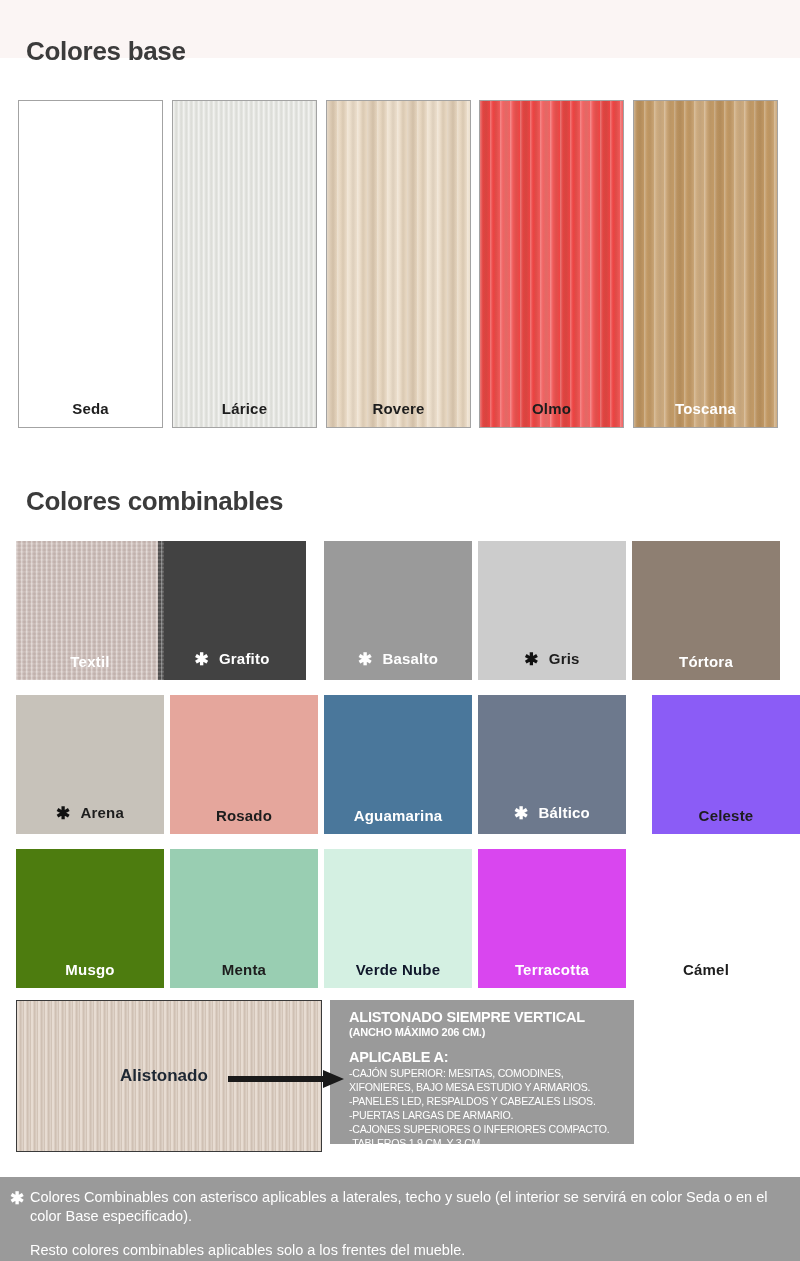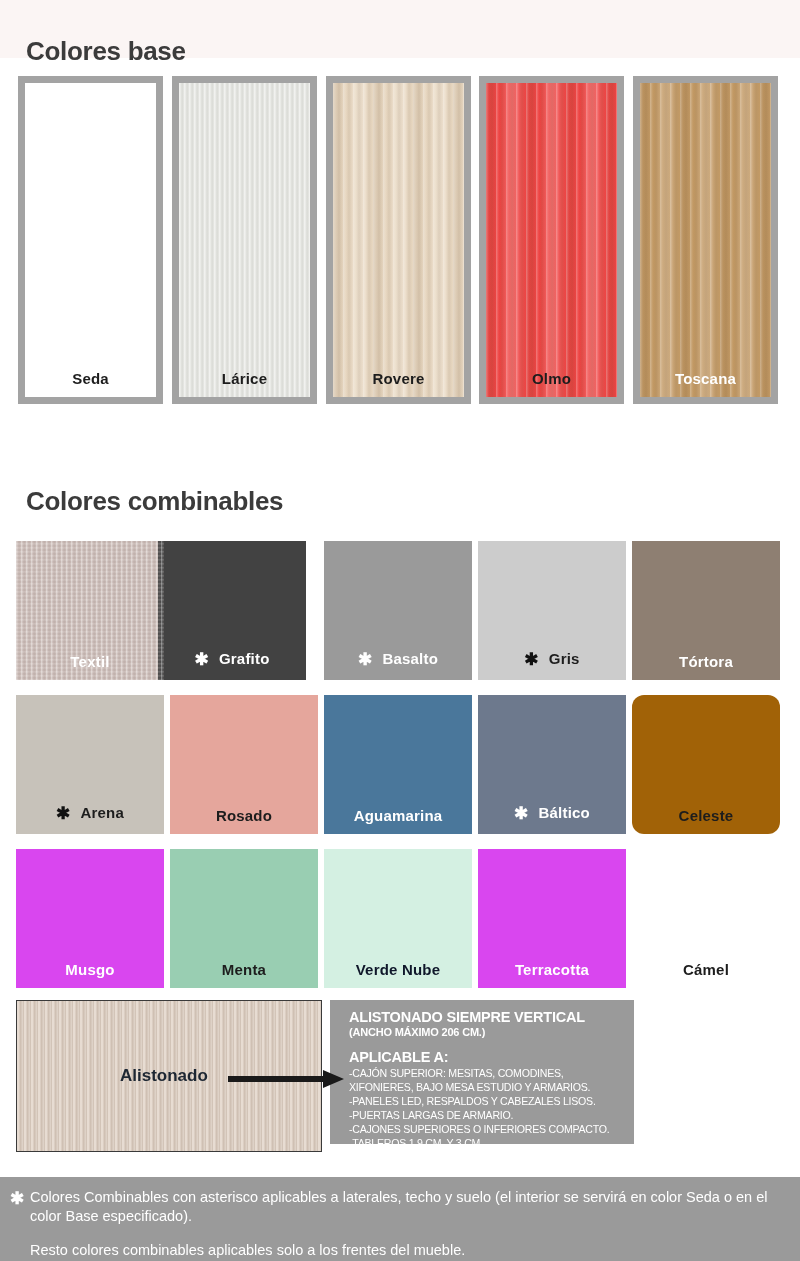--- a/index.html
+++ b/index.html
@@ -53,24 +53,24 @@
     z-index: 3;
   }
   .swatch .label .ast {
     font-size: 17px;
     margin-right: 10px;
     vertical-align: -1px;
   }
 
   
   .base-swatch {
-    top: 76px;
+    top: 100px;
     width: 145px;
     height: 328px;
-    border: 7px solid #a3a3a3;
+    border: 1px solid #a3a3a3;
   }
   .base-swatch .grain {
     position: absolute;
     inset: 0;
     z-index: 1;
   }
 
   
   .comb-swatch {
     width: 148px;
@@ -246,24 +246,24 @@
     </div>
     <div class="swatch comb-swatch" style="left: 170px; top: 695px; background: rgb(229, 166, 156);">
       <div class="label" style="color: rgb(29, 29, 29);"><span>Rosado</span></div>
     </div>
     <div class="swatch comb-swatch" style="left: 324px; top: 695px; background: rgb(74, 119, 155);">
       <div class="label" style="color: rgb(255, 255, 255);"><span>Aguamarina</span></div>
     </div>
     <div class="swatch comb-swatch" style="left: 478px; top: 695px; background: rgb(109, 121, 141);">
       <div class="label" style="color: rgb(255, 255, 255);"><span class="ast" style="color: rgb(255, 255, 255);">✱</span><span>Báltico</span></div>
     </div>
-    <div class="swatch comb-swatch" style="left: 632px; top: 695px; background: #a16207; border-radius: 12px;">
+    <div class="swatch comb-swatch" style="left: 652px; top: 695px; background: #8b5cf6;">
       <div class="label" style="color: rgb(29, 29, 29);"><span>Celeste</span></div>
     </div>
-    <div class="swatch comb-swatch" style="left: 16px; top: 849px; background: #d946ef;">
+    <div class="swatch comb-swatch" style="left: 16px; top: 849px; background: #4d7c0f;">
       <div class="label" style="color: rgb(255, 255, 255);"><span>Musgo</span></div>
     </div>
     <div class="swatch comb-swatch" style="left: 170px; top: 849px; background: rgb(153, 206, 178);">
       <div class="label" style="color: rgb(29, 29, 29);"><span>Menta</span></div>
     </div>
     <div class="swatch comb-swatch" style="left: 324px; top: 849px; background: rgb(212, 240, 226);">
       <div class="label" style="color: #0f172a;"><span>Verde Nube</span></div>
     </div>
     <div class="swatch comb-swatch" style="left: 478px; top: 849px; background: #d946ef;">
       <div class="label" style="color: rgb(255, 255, 255);"><span>Terracotta</span></div>

